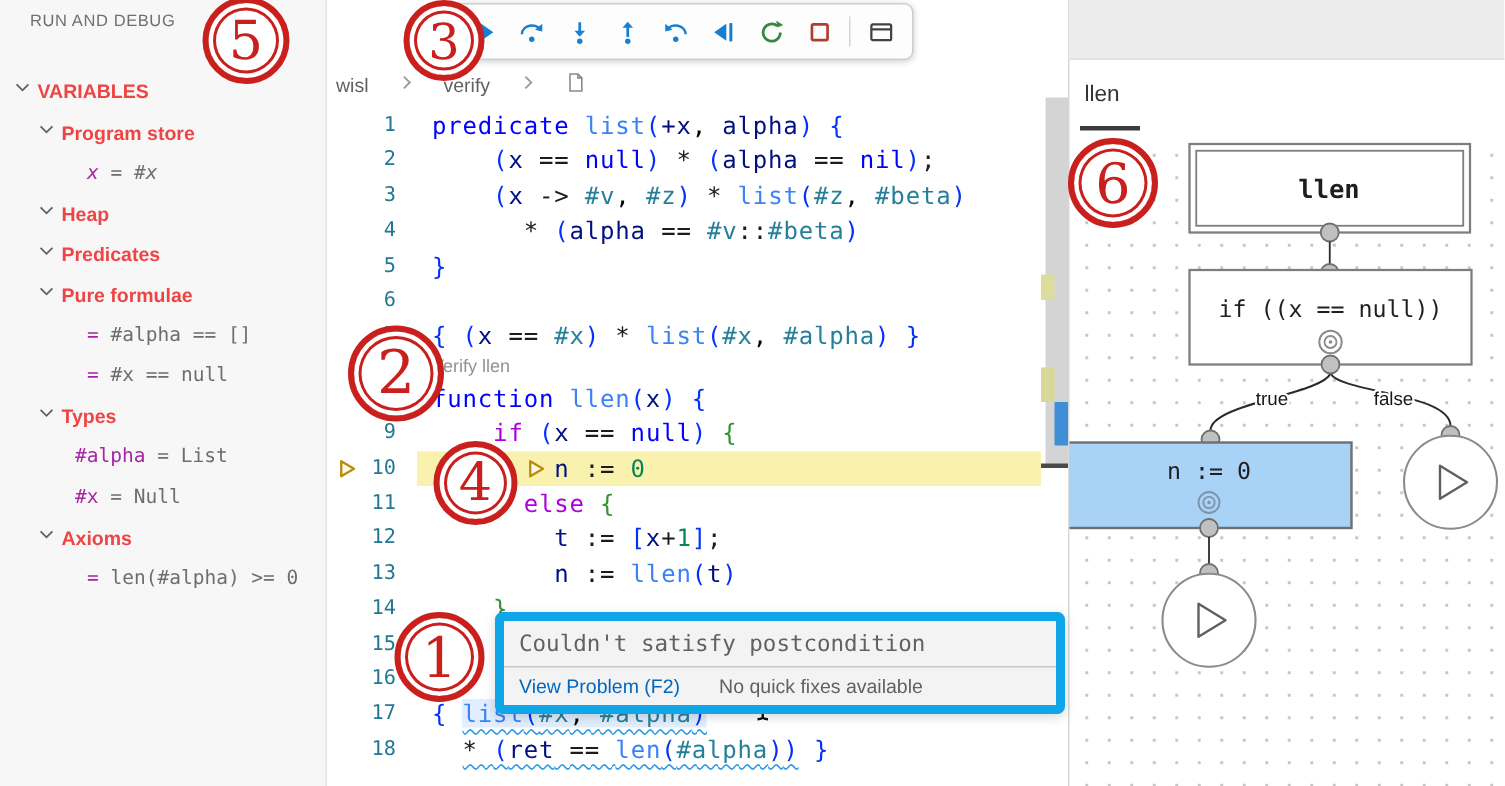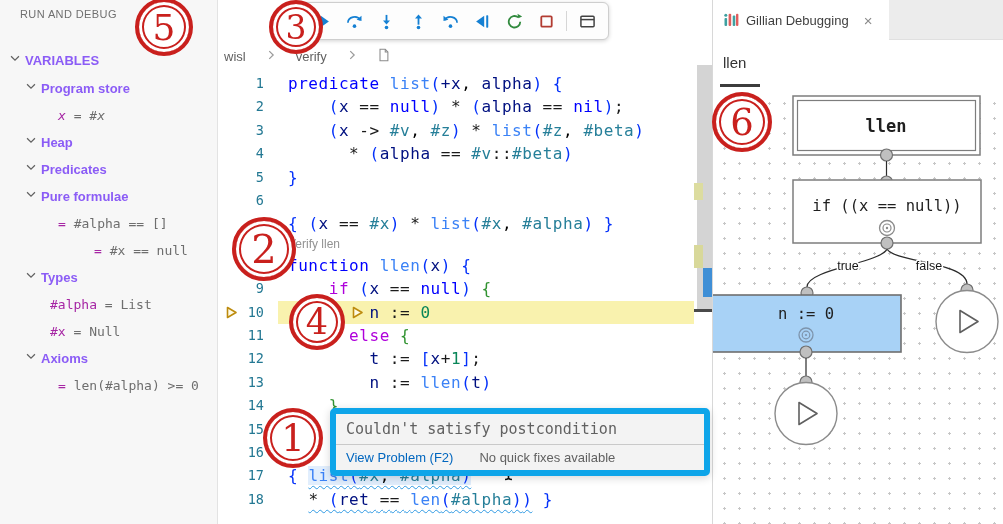--- a/index.html
+++ b/index.html
@@ -3,21 +3,21 @@
 <meta charset="utf-8">
 <style>
   html,body{margin:0;padding:0;background:#fff;}
   #app{position:relative;width:1003px;height:524px;overflow:hidden;
        font-family:"Liberation Sans",sans-serif;background:#fff;}
   
   #sidebar{position:absolute;left:0;top:0;width:218px;height:524px;
            background:#f7f7f7;border-right:1px solid #e3e3e3;box-sizing:border-box;}
   #rad-title{position:absolute;left:20px;top:8px;font-size:11px;color:#6f6f6f;letter-spacing:.4px;}
   .tree-row{position:absolute;height:24px;display:flex;align-items:center;gap:3px;cursor:pointer;}
-  .tree-row .sec{font-size:13px;font-weight:bold;color:#8b5cf6;text-align:right;}
+  .tree-row .sec{font-size:13px;font-weight:bold;color:#ef4444;text-align:right;}
   .tree-row .kv{font-family:"DejaVu Sans Mono",monospace;font-size:13px;white-space:pre;}
   .kv .nm{color:#a626a4;}
   .kv .vl{color:#6e6e6e;}
   .chev{width:14px;height:14px;flex:0 0 14px;}
   
   #editor{position:absolute;left:218px;top:0;width:494px;height:524px;background:#fff;overflow:hidden;}
   #breadcrumb{position:absolute;left:6px;top:46px;height:20px;display:flex;align-items:center;
               gap:17px;font-size:13px;color:#616161;}
   #breadcrumb .bc-sep{color:#9a9a9a;margin:0 1px;}
   #code-layer{position:absolute;left:0;top:0;width:100%;height:100%;}
@@ -114,21 +114,21 @@
         </div>
         <div class="tree-row" style="left: 24px; top: 184px;">
           <span><svg class="chev" viewBox="0 0 16 16">
               <path d="M3.5 6 L8 10.5 L12.5 6" fill="none" stroke="#616161" stroke-width="1.4"></path>
             </svg></span>
           <span class="sec">Pure formulae</span>
         </div>
         <div class="tree-row" style="left: 58px; top: 211px;">
           <span class="kv"><span class="nm">=</span><span class="vl"> #alpha == []</span></span>
         </div>
-        <div class="tree-row" style="left: 58px; top: 238px; margin-left: 36px;">
+        <div class="tree-row" style="left: 58px; top: 238px;">
           <span class="kv"><span class="nm">=</span><span class="vl"> #x == null</span></span>
         </div>
         <div class="tree-row" style="left: 24px; top: 265px;">
           <span><svg class="chev" viewBox="0 0 16 16">
               <path d="M3.5 6 L8 10.5 L12.5 6" fill="none" stroke="#616161" stroke-width="1.4"></path>
             </svg></span>
           <span class="sec">Types</span>
         </div>
         <div class="tree-row" style="left: 50px; top: 292px;">
           <span class="kv"><span class="nm">#alpha</span><span class="vl"> = List</span></span>
@@ -285,31 +285,20 @@
   <div id="tooltip">
     <div class="msg">Couldn't satisfy postcondition</div>
     <div class="row2">
       <span class="lnk">View Problem (F2)</span>
       <span class="hint">No quick fixes available</span>
     </div>
   </div>
 
   <div id="panel">
     <div id="panel-tabstrip"></div>
-    <div id="panel-tab">
-      <svg width="16" height="16" viewBox="0 0 16 16">
-        <circle cx="2.8" cy="3.2" r="1.5" fill="#3fa0a0"></circle>
-        <rect x="1.5" y="6" width="2.6" height="8" rx="1" fill="#3fa0a0"></rect>
-        <rect x="5.6" y="1.8" width="2.6" height="12.2" rx="1" fill="#e05d5d"></rect>
-        <rect x="9.7" y="3.6" width="2.6" height="10.4" rx="1" fill="#3fa0a0"></rect>
-        <rect x="13" y="1.8" width="2.4" height="12.2" rx="1" fill="#e05d5d"></rect>
-      </svg>
-      <span class="ttl">Gillian Debugging</span>
-      <span class="cls">×</span>
-    </div>
     <div id="subtab">llen</div>
     <div id="subtab-line"></div>
 
     <div id="canvas">
       <svg id="flow" width="291" height="434" viewBox="0 0 291 434">
 
         <path d="M174 159 C 168 173, 94 179, 94 197" fill="none" stroke="#2b2b2b" stroke-width="1.3"></path>
         <path d="M174 159 C 181 172, 254 172, 254 194" fill="none" stroke="#2b2b2b" stroke-width="1.3"></path>
         <text class="edge-lbl" x="135" y="180" text-anchor="middle">true</text>
         <text class="edge-lbl" x="216" y="180" text-anchor="middle">false</text>

